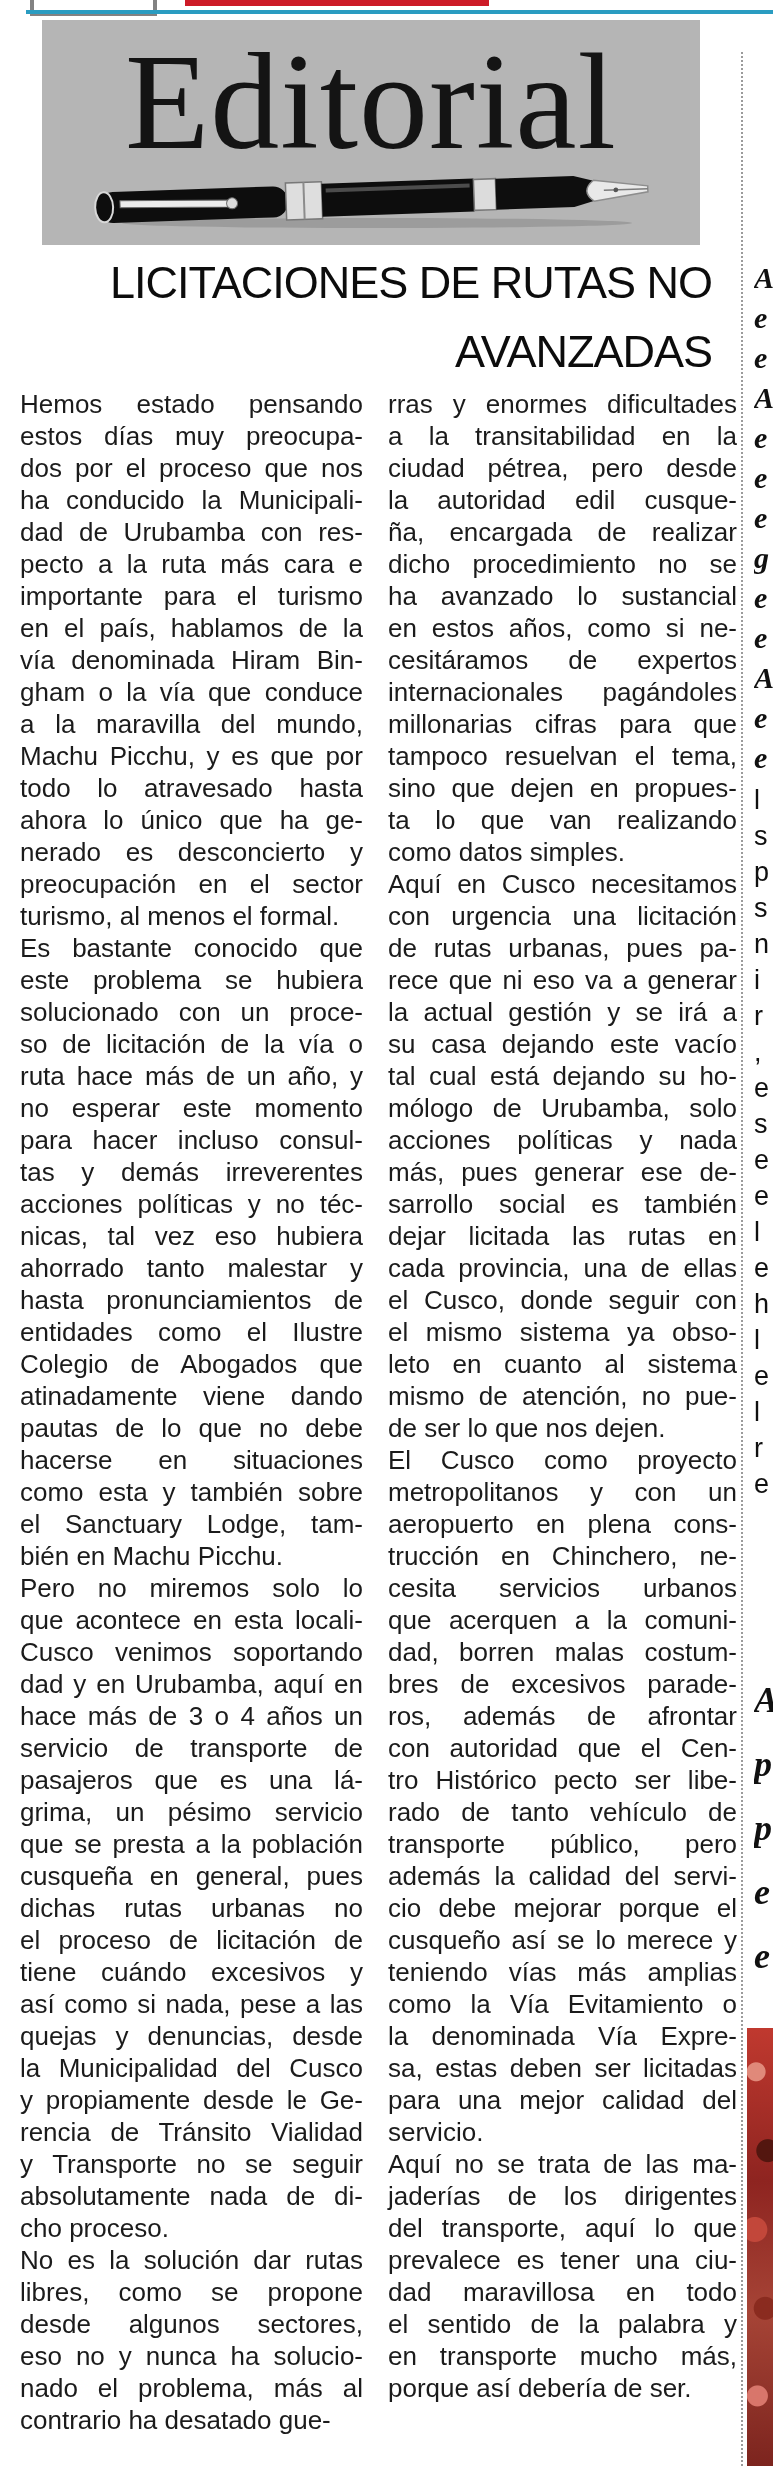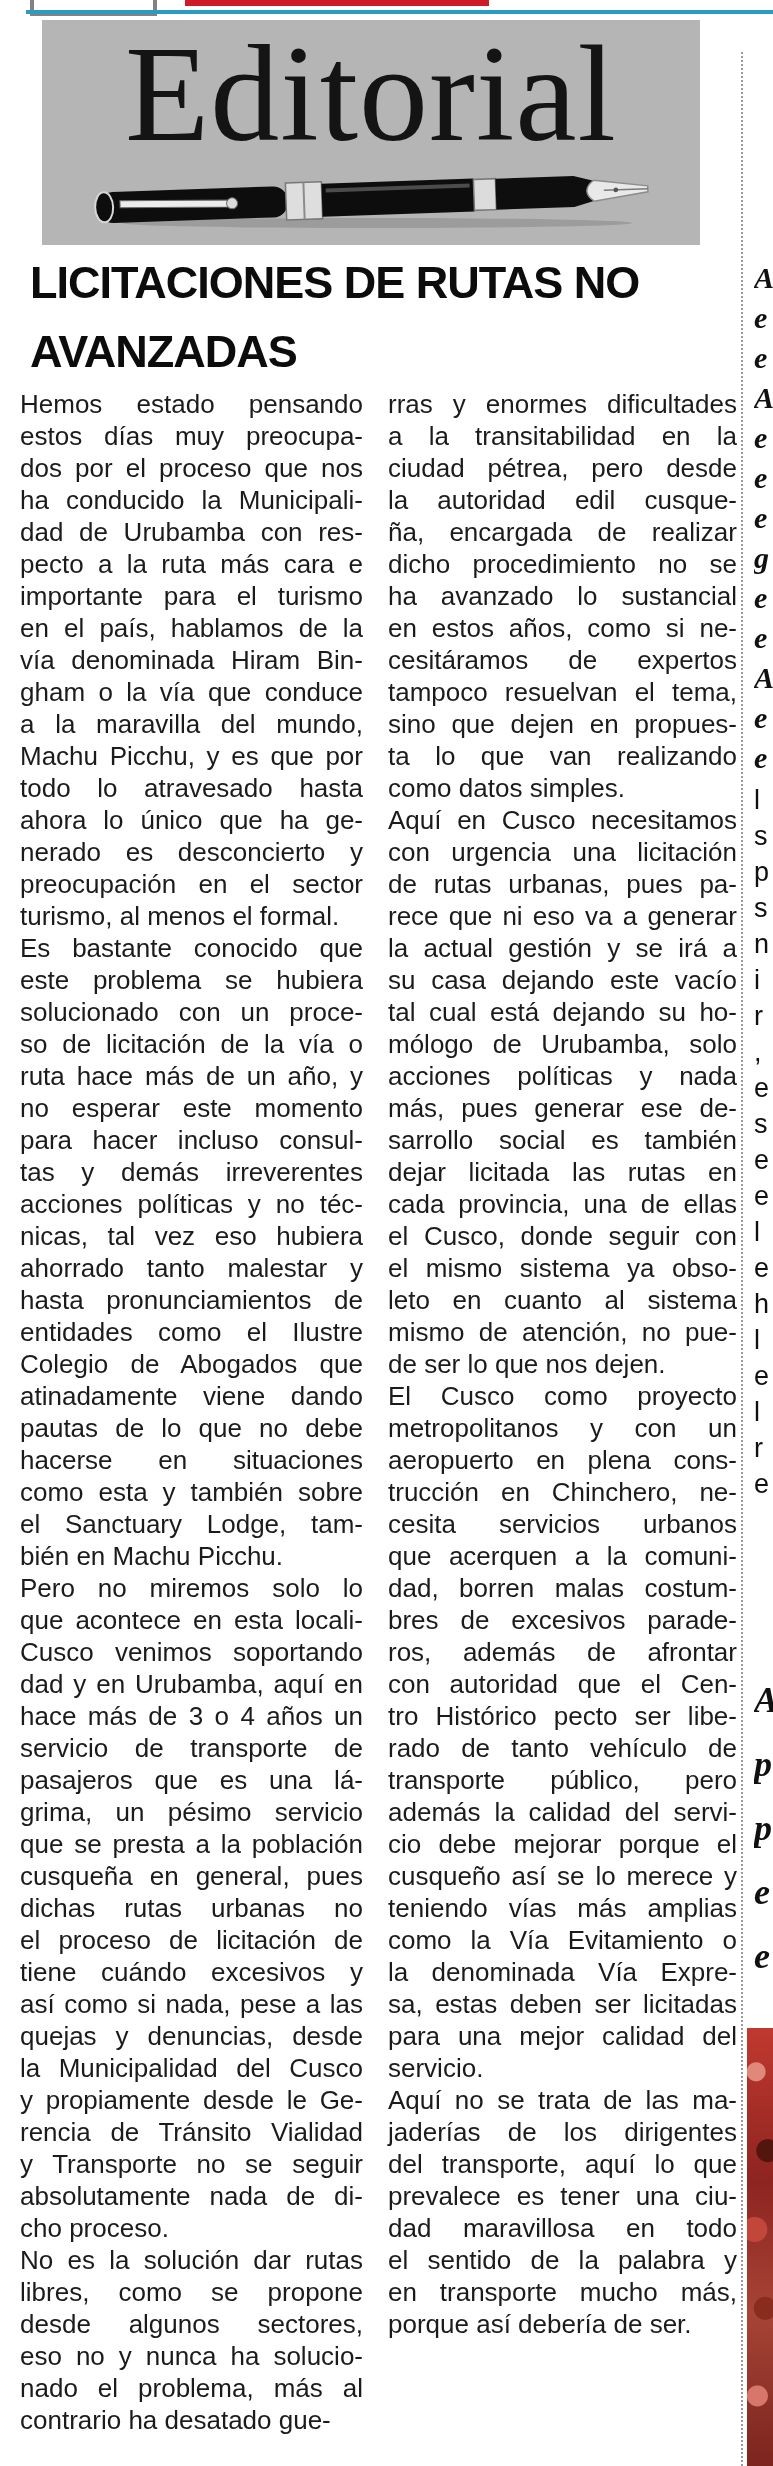--- a/index.html
+++ b/index.html
@@ -13,28 +13,28 @@
   .topbox{position:absolute;left:30px;top:-10px;width:119px;height:18px;
     border:4px solid #828282;background:#ffffff;}
   .redbar{position:absolute;left:185px;top:-2px;width:304px;height:8px;background:#cd1b27;}
   .tealline{position:absolute;left:26px;top:10px;width:747px;height:4px;background:#2a9cc1;}
 
   
   .mastbox{position:absolute;left:42px;top:20px;width:658px;height:225px;background:#b5b5b5;}
   .mast-title{
     font-family:"Liberation Serif","DejaVu Serif",serif;
     font-size:138px;line-height:1.05;color:#141414;text-align:center;
-    margin-top:2px;letter-spacing:1px;
+    margin-top:10px;letter-spacing:1px;
   }
   .pen{position:absolute;left:40px;bottom:10px;width:578px;height:72px;}
 
   
   .headline{
-    position:absolute;top:248px;left:30px;width:682px;text-align:left;
-    font-weight:bold;font-size:45px;line-height:69px;color:#0c0c0c;
+    position:absolute;top:248px;left:30px;width:682px;text-align:right;
+    font-weight:normal;font-size:45px;line-height:69px;color:#0c0c0c;
     letter-spacing:-1px;font-stretch:condensed;
   }
   .headline span{display:block;}
 
   
   .col{position:absolute;top:388px;}
   .col-left{left:20px;width:343px;}
   .col-right{left:388px;width:349px;}
   .ln{
     font-size:26px;line-height:32px;color:#1b1b1b;
@@ -182,20 +182,22 @@
   <div class="col col-right" id="col-1">
       <div class="ln">rras y enormes dificultades</div>
       <div class="ln">a la transitabilidad en la</div>
       <div class="ln">ciudad pétrea, pero desde</div>
       <div class="ln">la autoridad edil cusque-</div>
       <div class="ln">ña, encargada de realizar</div>
       <div class="ln">dicho procedimiento no se</div>
       <div class="ln">ha avanzado lo sustancial</div>
       <div class="ln">en estos años, como si ne-</div>
       <div class="ln">cesitáramos de expertos</div>
+      <div class="ln">internacionales pagándoles</div>
+      <div class="ln">millonarias cifras para que</div>
       <div class="ln">tampoco resuelvan el tema,</div>
       <div class="ln">sino que dejen en propues-</div>
       <div class="ln">ta lo que van realizando</div>
       <div class="ln pend">como datos simples.</div>
       <div class="ln">Aquí en Cusco necesitamos</div>
       <div class="ln">con urgencia una licitación</div>
       <div class="ln">de rutas urbanas, pues pa-</div>
       <div class="ln">rece que ni eso va a generar</div>
       <div class="ln">la actual gestión y se irá a</div>
       <div class="ln">su casa dejando este vacío</div>

